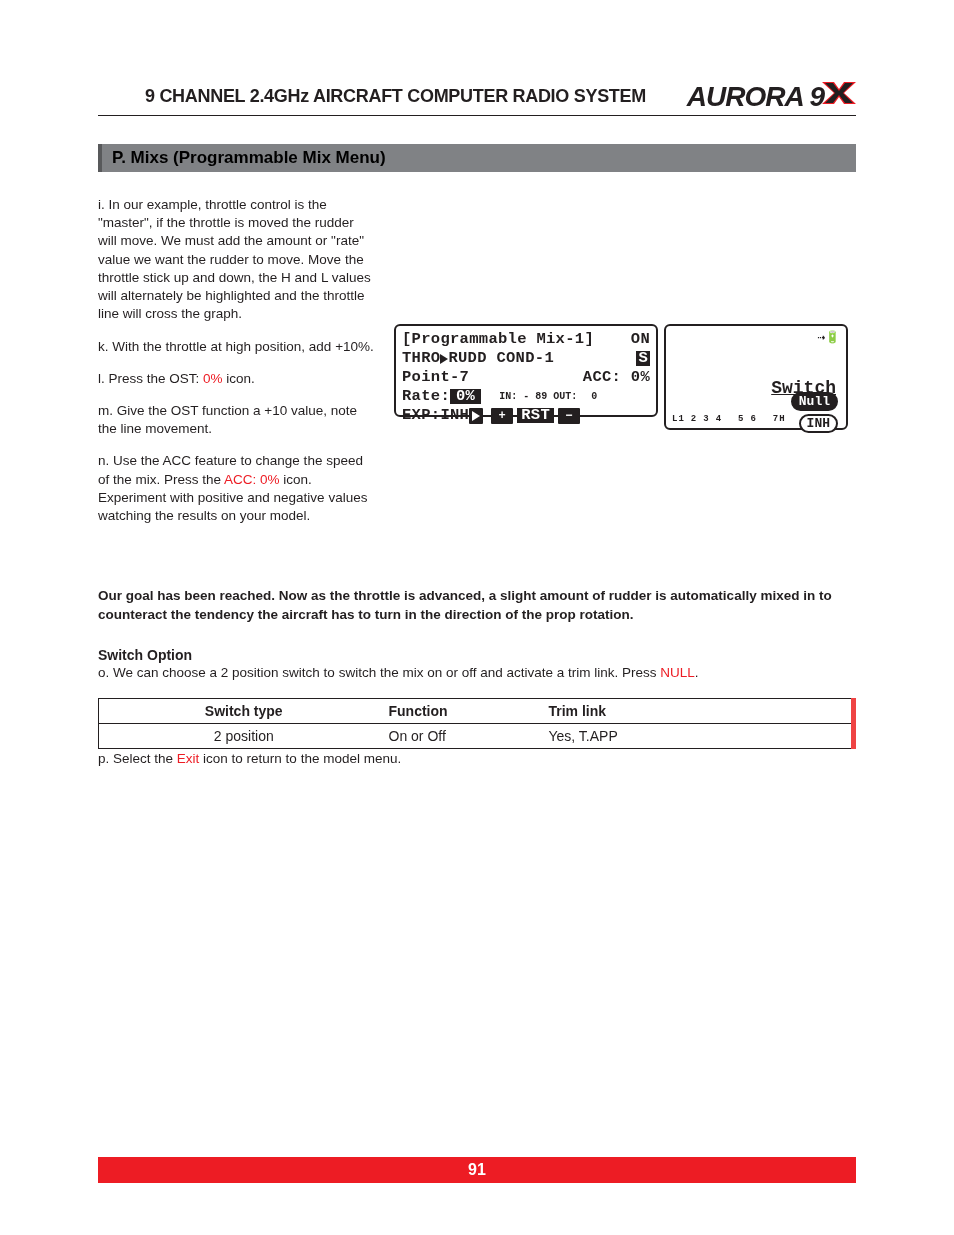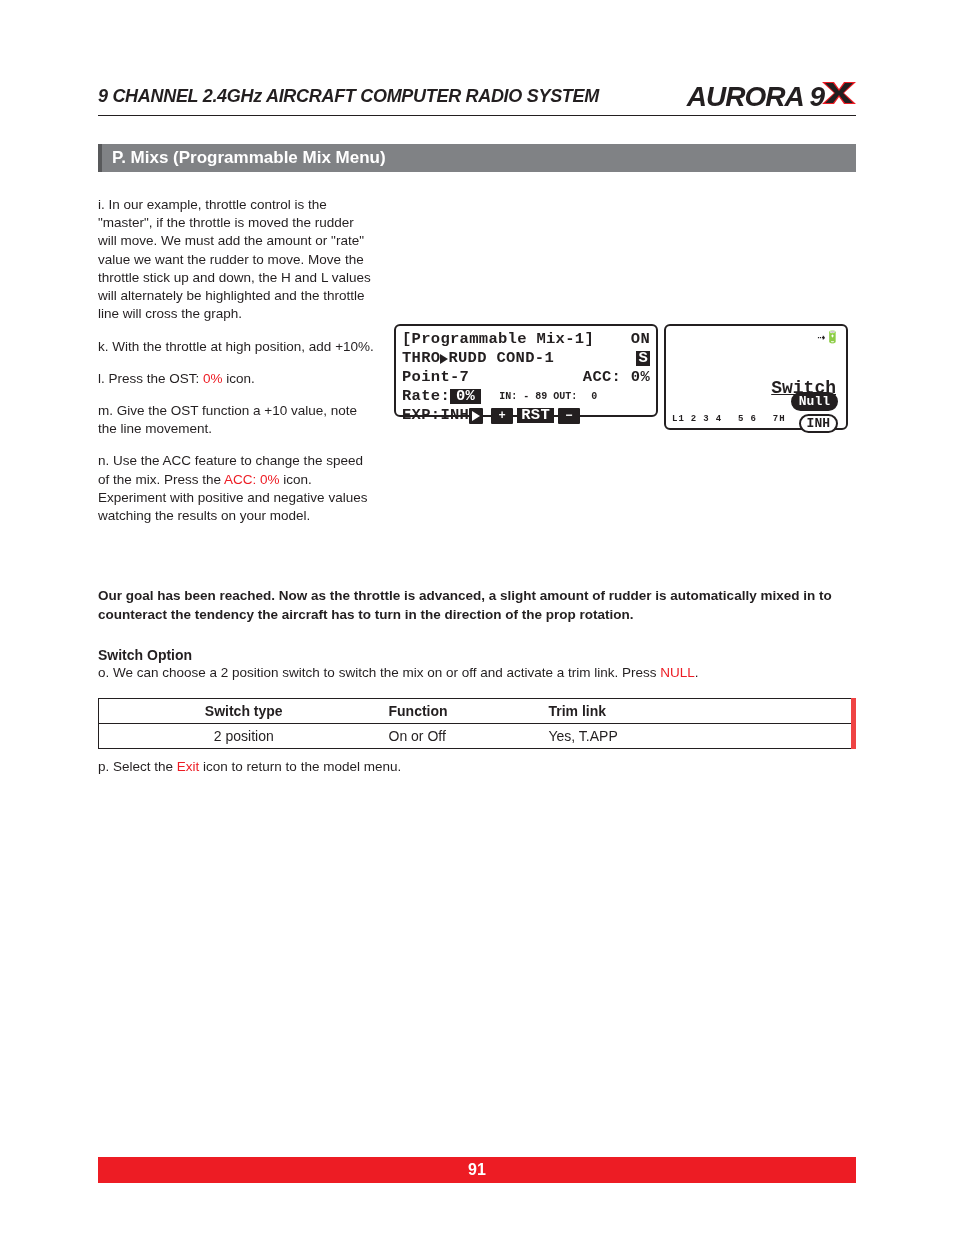--- a/index.html
+++ b/index.html
@@ -19,40 +19,40 @@
     align-items: center;
     justify-content: space-between;
     border-bottom: 1px solid #231f20;
     padding-bottom: 2px;
     margin-bottom: 28px;
   }
   .header-title {
     font-weight: 700;
     font-size: 18px;
     letter-spacing: -0.3px;
-    font-style: italic;
+    margin-left: 47px;
   }
   .logo {
     display: flex;
     align-items: center;
     font-family: "Arial Black", Arial, sans-serif;
     font-weight: 900;
     font-style: italic;
     font-size: 28px;
     letter-spacing: -1px;
     color: #231f20;
   }
   .logo-x {
     display: inline-block;
     margin-left: -2px;
     vertical-align: middle;
   }
   .section-bar {
     background: #808285;
-    color: #ffffff;
+    color: #000000;
     font-weight: 700;
     font-size: 17px;
     padding: 4px 10px;
     border-left: 4px solid #58595b;
     margin-bottom: 24px;
   }
   .two-col {
     display: flex;
     gap: 18px;
   }
@@ -148,21 +148,21 @@
     border-bottom:1px solid #231f20;
     padding:4px 0;
     text-align:left;
     font-weight:400;
   }
   table.switch th { font-weight:700; }
   table.switch .c1 { width:290px; text-align:center;}
   table.switch .c2 { width:160px;}
   table.switch .outer-l { border-left:1px solid #231f20; }
   table.switch .outer-r { border-right:5px solid #ef4444; }
-  .after-table { font-size:13.5px; margin-top:10px;}
+  .after-table { font-size:13.5px; margin-top:2px;}
   .page-foot {
     position:absolute;
     left:98px; right:98px;
     bottom:52px;
     background:#ed1c24;
     color:#fff;
     text-align:center;
     font-weight:700;
     font-size:16px;
     padding:4px 0;

